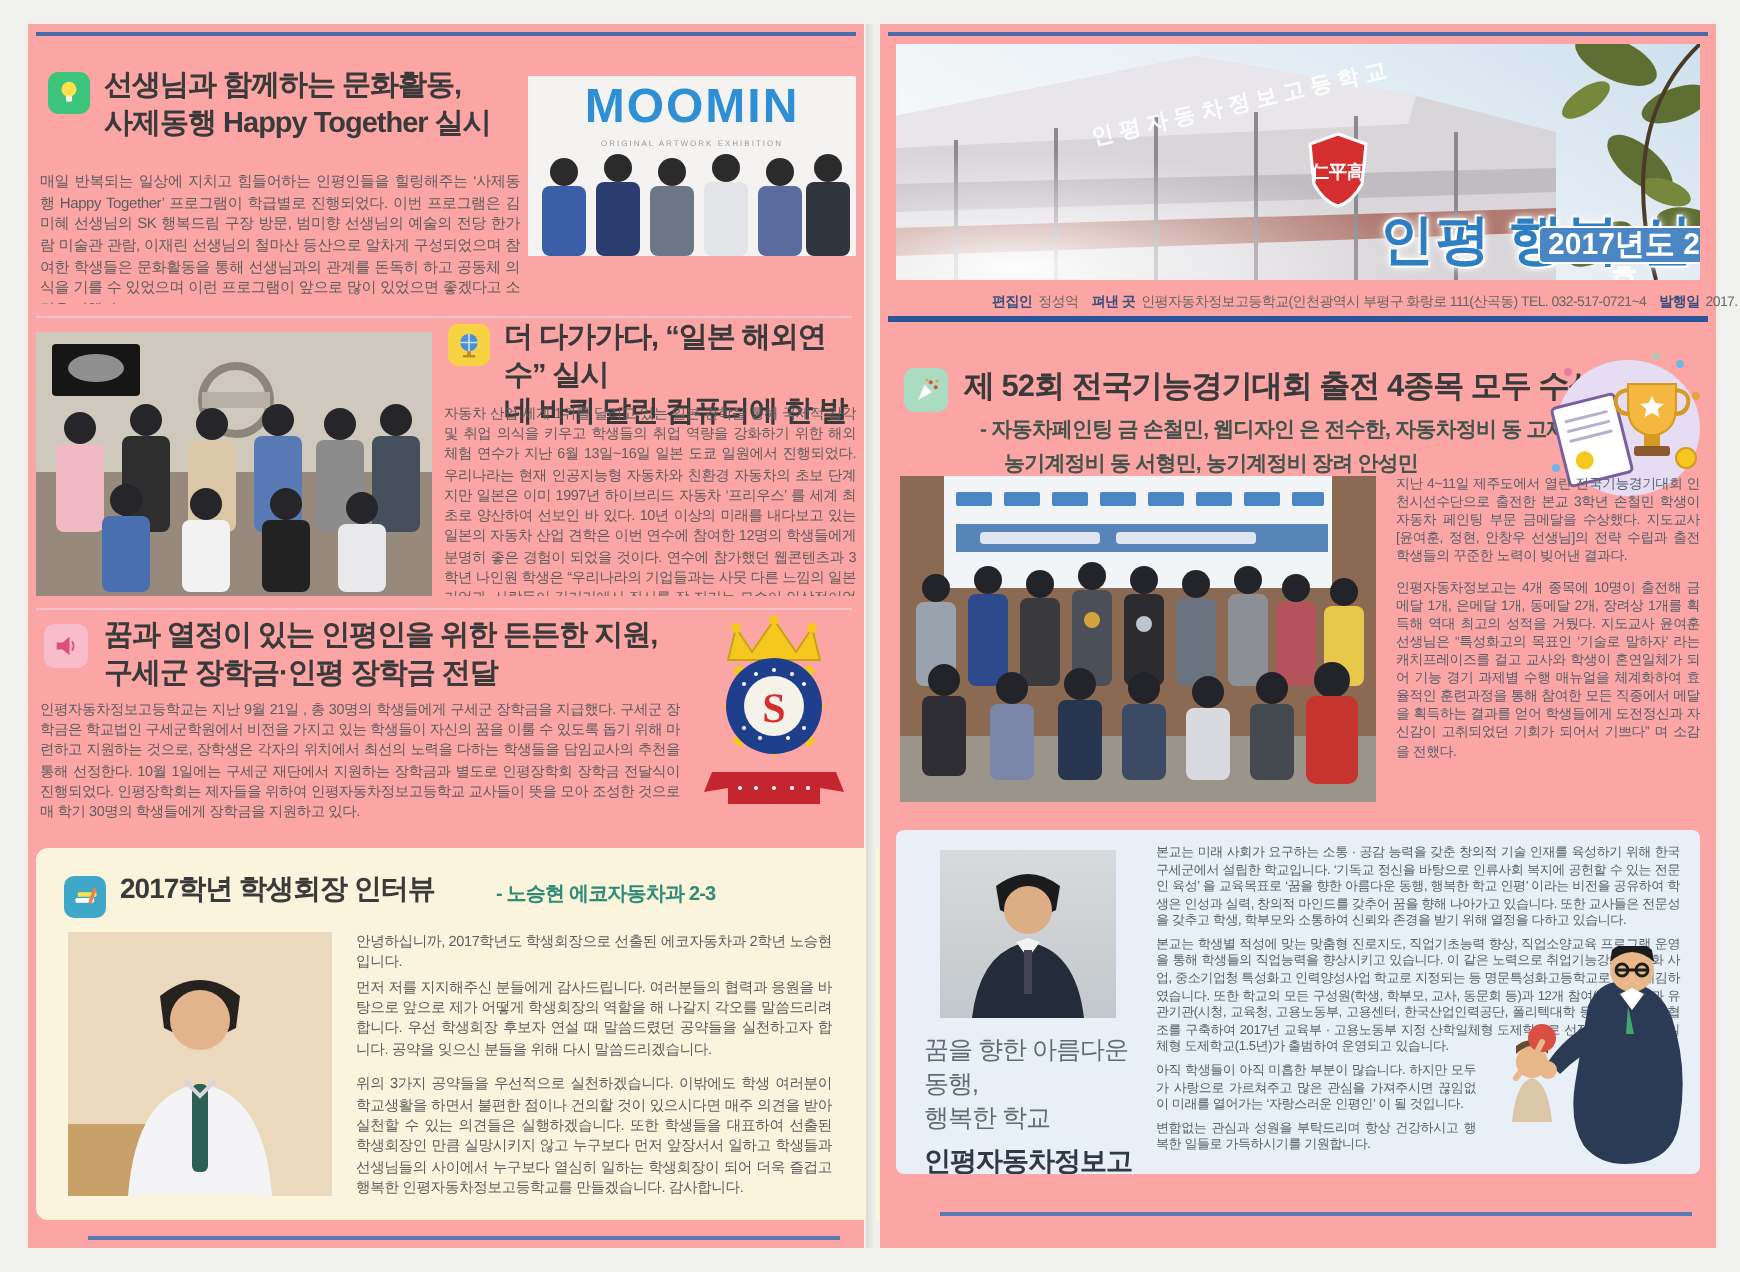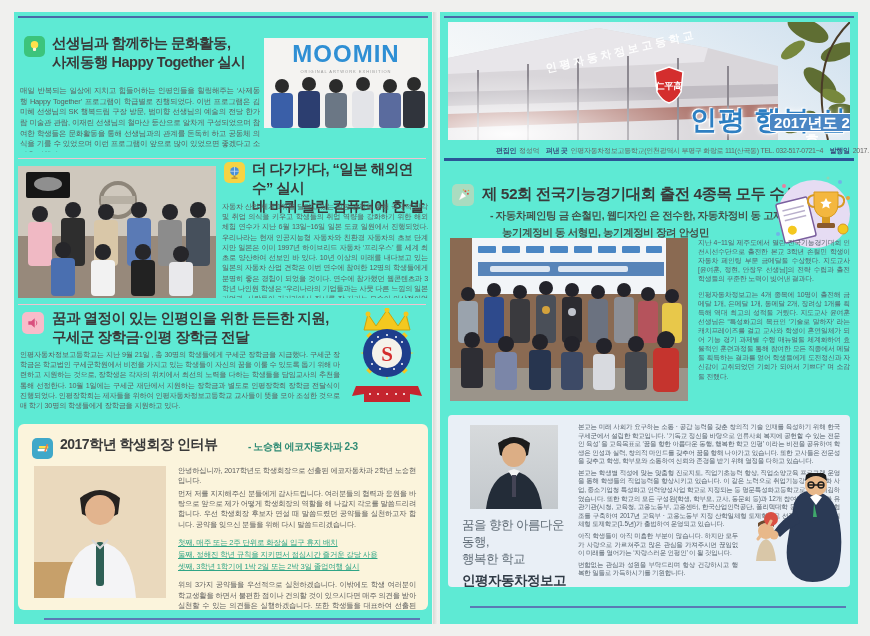--- a/index.html
+++ b/index.html
@@ -1,29 +1,29 @@
 <!DOCTYPE html>
 <html><head>
 <meta charset="utf-8">
 <style>
   html,body{margin:0;padding:0;}
   body{width:870px;height:636px;background:#f0f0ee;font-family:"Liberation Sans","DejaVu Sans",sans-serif;position:relative;overflow:hidden;}
   .abs{position:absolute;}
-  .page{position:absolute;top:12px;width:418px;height:612px;background:#5eead4;}
+  .page{position:absolute;top:12px;width:418px;height:612px;background:#fca5a5;}
   #page-left{left:14px;}
   #page-right{left:440px;}
   .toprule{position:absolute;top:4px;left:4px;right:4px;height:2px;background:#4a69a8;}
   .botrule{position:absolute;left:30px;right:12px;height:2px;background:#5a7ab5;}
   .pinkrule{position:absolute;left:4px;right:6px;height:1px;background:#f2c3cf;}
   .headline{font-weight:bold;color:#3a3a3a;font-size:14.5px;line-height:1.28;letter-spacing:-0.5px;}
   .bodytxt{color:#5d5d5d;font-size:7.5px;line-height:1.42;text-align:justify;letter-spacing:-0.2px;}
   .icon-box{border-radius:5px;display:flex;align-items:center;justify-content:center;}
   .photo{overflow:hidden;border-radius:0;}
   .pledge{color:#2fa586;text-decoration:underline;font-size:7.5px;line-height:1.6;display:block;letter-spacing:-0.2px;}
-  .cream{background:#fbf4dc;border-radius:6px;}
+  .cream{background:#fbf4dc;border-radius:6px;padding-left:20px;}
   .bluebox{background:#e9eff6;border-radius:4px;}
   .masthead-title{font-weight:bold;color:#2e7fc2;font-size:27px;letter-spacing:1px;text-shadow:0 0 3px #ffffff,0 0 6px #ffffff,1px 1px 0 #ffffff,-1px -1px 0 #ffffff;margin-top:36px;}
   .badge{background:#4a86c4;color:#fff;font-size:15px;font-weight:bold;text-align:center;line-height:17px;border-radius:2px;box-shadow:0 0 0 1px #ffffff;}
   .infoline{font-size:7px;color:#666;letter-spacing:-0.3px;white-space:nowrap;}
   .infoline b{color:#3a4f7e;margin-right:3px;}
   .subteal{color:#44544c;font-size:10.5px;font-weight:bold;line-height:1.5;letter-spacing:-0.4px;}
   .cap-gray{color:#5f6b75;font-size:12.5px;line-height:1.35;letter-spacing:-0.5px;}
   .cap-dark{color:#2f3a45;font-size:13.5px;font-weight:bold;line-height:1.3;letter-spacing:-0.5px;}
   .tinybody{color:#55606a;font-size:6.5px;line-height:1.32;text-align:justify;letter-spacing:-0.2px;}
   .gutter{position:absolute;top:12px;left:433px;width:5px;height:612px;background:linear-gradient(90deg,#d9d9d6,#f4f4f2);}
@@ -185,25 +185,20 @@
         <path d="M46 32 q20 -16 40 0 l-2 16 q-18 10 -36 0 Z" fill="#262220"></path>
         <circle cx="66" cy="44" r="15" fill="#e2b48e"></circle>
         <path d="M30 132 q4 -52 36 -56 q32 4 36 56 Z" fill="#f4f4f6"></path>
         <rect x="62" y="76" width="8" height="44" rx="3" fill="#2e5f55"></rect>
         <path d="M58 74 l8 8 l8 -8" fill="none" stroke="#d8d8da" stroke-width="2"></path>
       </svg>
     </div>
     <div class="abs" style="left:160px;top:42px;width:238px;">
       <div class="bodytxt" style="font-size:7.3px;">안녕하십니까, 2017학년도 학생회장으로 선출된 에코자동차과 2학년 노승현입니다.</div>
       <div class="bodytxt" style="font-size:7.3px;margin-top:2px;">먼저 저를 지지해주신 분들에게 감사드립니다. 여러분들의 협력과 응원을 바탕으로 앞으로 제가 어떻게 학생회장의 역할을 해 나갈지 각오를 말씀드리려 합니다. 우선 학생회장 후보자 연설 때 말씀드렸던 공약들을 실천하고자 합니다. 공약을 잊으신 분들을 위해 다시 말씀드리겠습니다.</div>
-      <div style="margin-top:7px;">
-        <span class="pledge">첫째, 매주 또는 2주 단위로 화장실 입구 휴지 배치</span>
-        <span class="pledge">둘째, 정해진 학년 규칙을 지키면서 점심시간 즐거운 강당 사용</span>
-        <span class="pledge">셋째, 3학년 1학기에 1박 2일 또는 2박 3일 졸업여행 실시</span>
-      </div>
       <div class="bodytxt" style="font-size:7.3px;margin-top:7px;">위의 3가지 공약들을 우선적으로 실천하겠습니다. 이밖에도 학생 여러분이 학교생활을 하면서 불편한 점이나 건의할 것이 있으시다면 매주 의견을 받아 실천할 수 있는 의견들은 실행하겠습니다. 또한 학생들을 대표하여 선출된 학생회장인 만큼 실망시키지 않고 누구보다 먼저 앞장서서 일하고 학생들과 선생님들의 사이에서 누구보다 열심히 일하는 학생회장이 되어 더욱 즐겁고 행복한 인평자동차정보고등학교를 만들겠습니다. 감사합니다.</div>
     </div>
   </div>
 
   <div class="botrule" style="top:606px;"></div>
 </div>
 
 <div class="page" id="page-right">
   <div class="toprule"></div>
 

